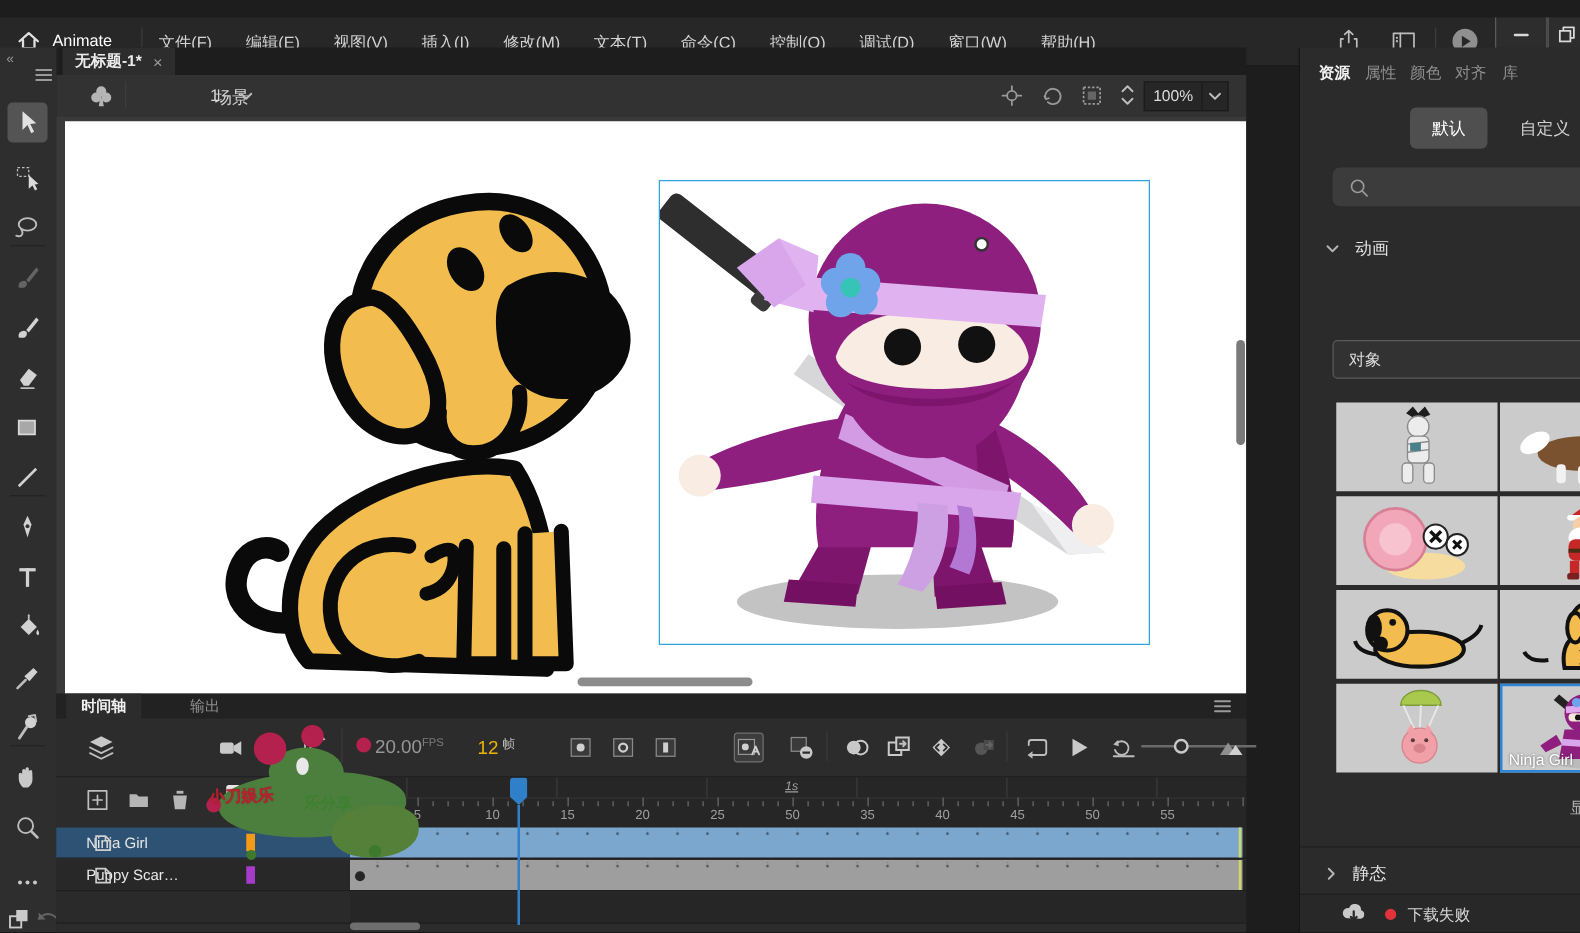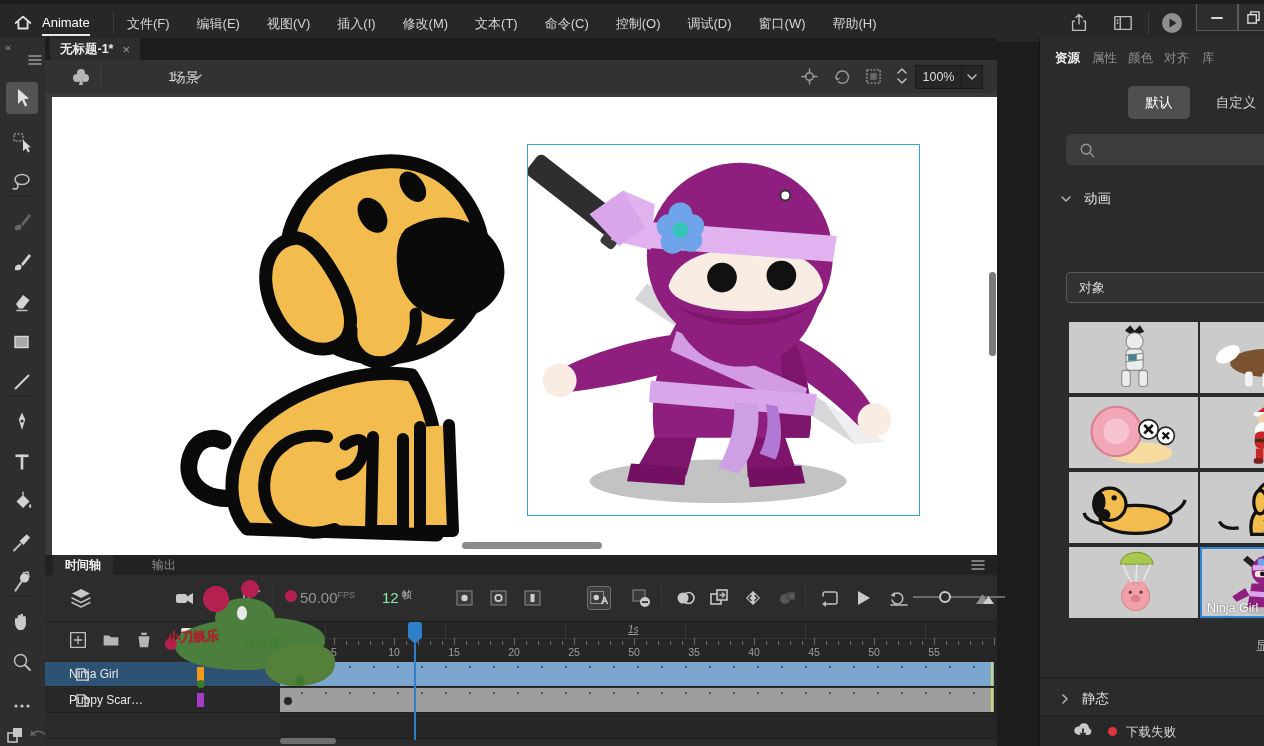--- a/index.html
+++ b/index.html
@@ -4,21 +4,21 @@
 <style>
   html,body{margin:0;padding:0;background:#111;}
   #app{position:relative;width:1264px;height:746px;background:#1d1d1d;overflow:hidden;
        font-family:"Liberation Sans","DejaVu Sans",sans-serif;font-size:12px;color:#cfcfcf;
        -webkit-font-smoothing:antialiased;}
   .abs{position:absolute;}
   svg{display:block;}
   .ic{stroke:#bdbdbd;fill:none;stroke-width:1.5;stroke-linecap:round;stroke-linejoin:round;}
 
   
-  .menubar{position:absolute;left:0;top:4px;width:1264px;height:38px;background:#272727;border-bottom:1px solid #191919;}
+  .menubar{position:absolute;left:0;top:14px;width:1264px;height:38px;background:#272727;border-bottom:1px solid #191919;}
   .appname{position:absolute;left:42px;top:11px;color:#fff;font-size:13px;}
   .appname:after{content:"";position:absolute;left:0;right:0;bottom:-6px;height:2px;background:#e8e8e8;}
   .menu-item{color:#d4d4d4;font-size:13px;margin-right:27px;cursor:default;white-space:nowrap;}
   #menu-items{position:absolute;left:127px;top:11px;display:flex;}
   .vdiv{position:absolute;top:8px;width:1px;height:22px;background:#3d3d3d;}
   .winbtn{position:absolute;top:0;height:26px;border:1px solid #5a5a5a;border-top:none;display:flex;align-items:center;justify-content:center;background:#2d2d2d;}
 
   
   .doctabs{position:absolute;left:45px;top:38px;width:952px;height:22px;background:#1d1d1d;}
   .doctab{position:absolute;left:5px;top:0;height:22px;background:#2d2d2d;display:flex;align-items:center;padding:0 10px;gap:9px;}
@@ -49,21 +49,21 @@
   .tl{position:absolute;left:45px;top:555px;width:952px;height:191px;background:#2c2c2c;}
   .tl-tabs{position:absolute;left:0;top:0;width:100%;height:20px;background:#222;}
   .tl-tab{position:absolute;top:0;height:20px;display:flex;align-items:center;padding:0 12px;font-size:12px;}
   .tl-tab.on{background:#2c2c2c;color:#f0f0f0;font-weight:bold;}
   .tl-tab.off{color:#8f8f8f;}
   .tl-toolrow{position:absolute;left:0;top:20px;width:100%;height:46px;background:#2c2c2c;border-bottom:1px solid #1e1e1e;}
   .tbtn{position:absolute;top:11px;width:24px;height:24px;}
   .tbtn.hl{border:1px solid #6f6f6f;background:#3d3d3d;border-radius:3px;box-sizing:border-box;}
   .fpsnum{color:#969696;font-size:15px;}
   .fpsunit{color:#7d7d7d;font-size:9px;vertical-align:super;}
-  .frnum{color:#86efac;font-size:15px;text-align:right;}
+  .frnum{color:#eab308;font-size:15px;text-align:right;}
   .frunit{color:#bdbdbd;font-size:10px;vertical-align:super;}
   .namecol-ctl{position:absolute;left:0;top:67px;width:235px;height:38px;background:#2c2c2c;}
   .ruler{position:absolute;left:235px;top:67px;right:0;height:40px;background:#262626;overflow:hidden;}
   .ruler .seg{position:absolute;top:0;height:16px;width:1px;background:#3a3a3a;}
   .ruler .sub{position:absolute;left:0;top:16px;right:0;height:1px;background:#333;}
   .tick{position:absolute;background:#6a6a6a;width:1px;}
   .rnum{position:absolute;top:24px;color:#9f9f9f;font-size:10.5px;transform:translateX(-50%);}
   .sec1{position:absolute;left:348px;top:2px;color:#9f9f9f;font-size:10px;font-style:italic;text-decoration:underline;}
   .lrow{position:absolute;left:0;height:25px;width:235px;display:flex;align-items:center;box-sizing:border-box;border-bottom:1px solid #1f1f1f;background:#282828;}
   .lrow.sel{background:#2d5274;}
@@ -476,21 +476,21 @@
       <span class="tbtn" style="left:194px;">
         <svg width="24" height="24" viewBox="0 0 24 24">
             <path class="ic" d="M5 4 V19 H20"></path>
             <path class="ic" d="M7 16 C11 8 15 6 19 5.5"></path>
             <path d="M19.5 3.5 l2 2 -3 1 Z" fill="#bdbdbd"></path>
           </svg>
       </span>
       <span class="vdiv" style="left:228px;top:8px;height:28px;background:#3a3a3a;"></span>
 
       <span class="abs" style="left:255px;top:14px;">
-        <span class="fpsnum">50.00</span><span class="fpsunit">FPS</span>
+        <span class="fpsnum">20.00</span><span class="fpsunit">FPS</span>
       </span>
       <span class="abs" style="left:337px;top:13px;">
         <span class="frnum">12</span> <span class="frunit">帧</span>
       </span>
 
       <span class="tbtn" style="left:408px;">
         <svg width="24" height="24" viewBox="0 0 24 24">
             <rect x="4" y="5" width="15" height="14" fill="#3a3a3a" stroke="#8a8a8a"></rect>
             <circle cx="11.5" cy="12" r="3.2" fill="#cfcfcf"></circle>
           </svg>

